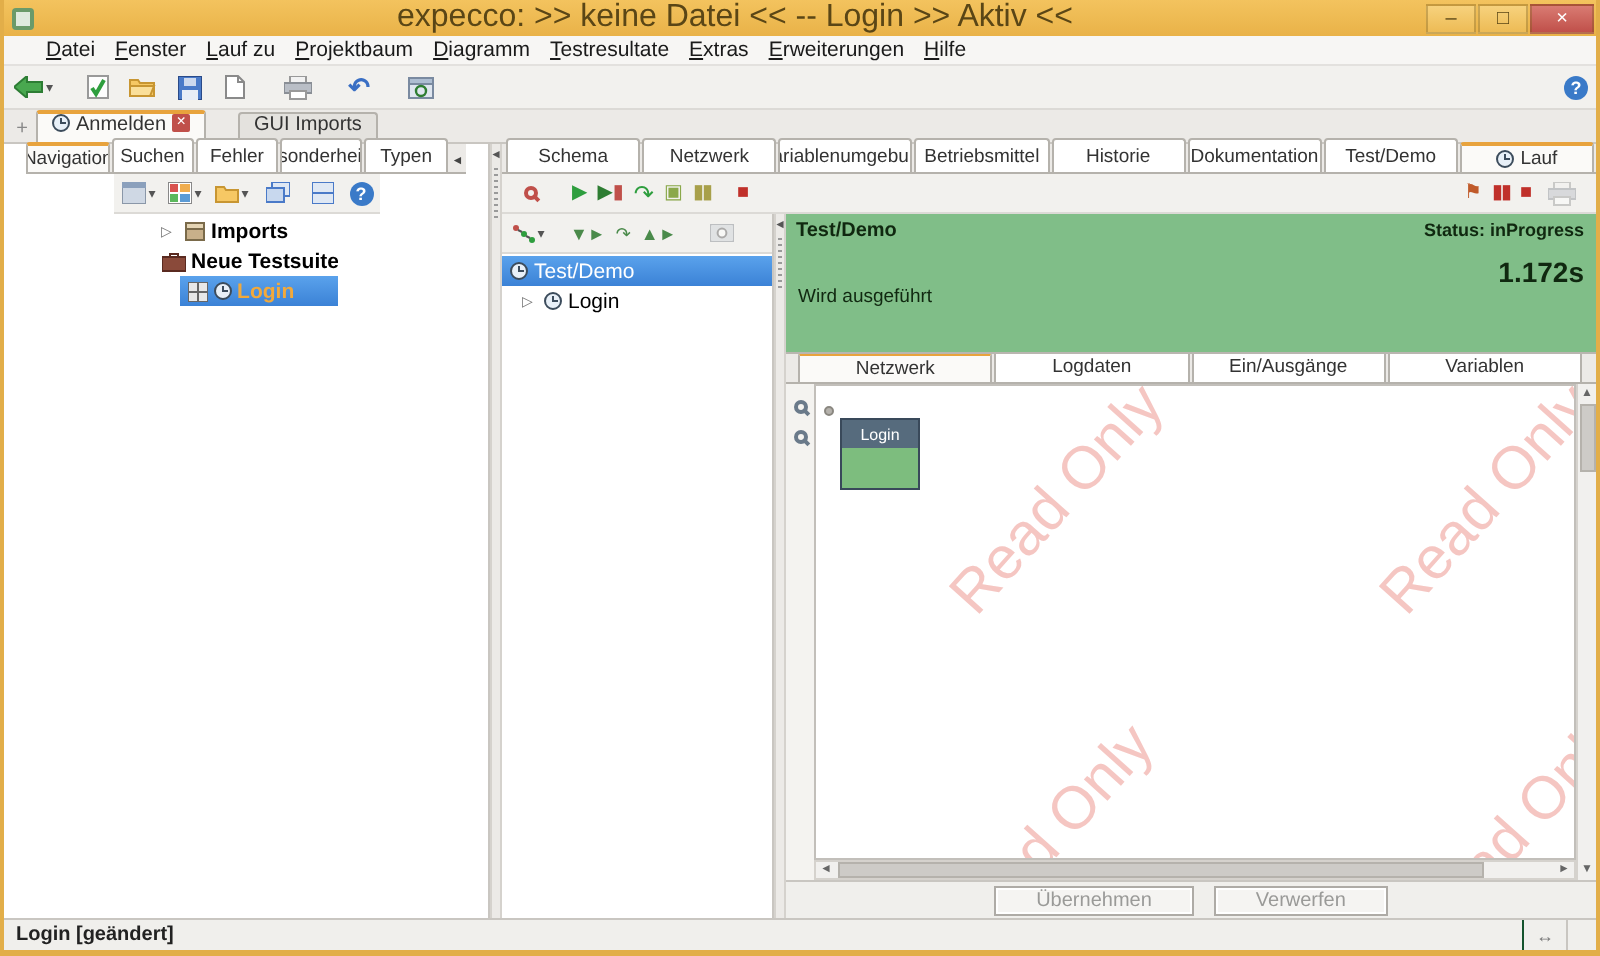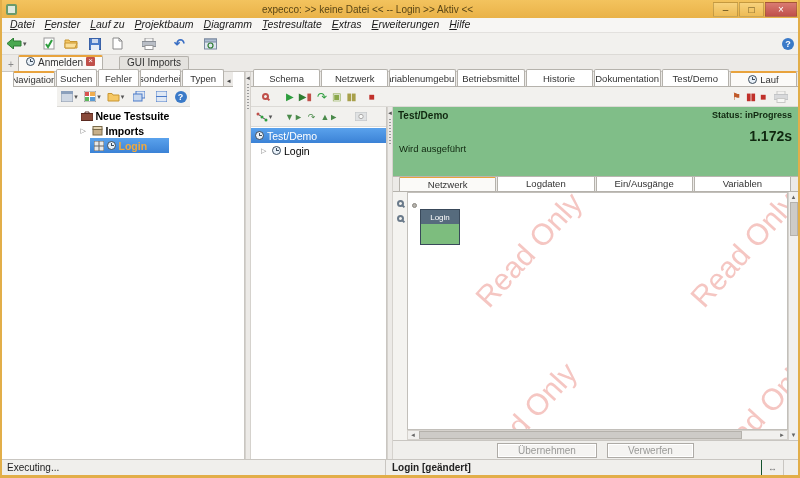--- a/index.html
+++ b/index.html
@@ -4,26 +4,26 @@
 <style>
   * { margin:0; padding:0; box-sizing:border-box; }
   body { font-family:"Liberation Sans", sans-serif; background:#888; }
   .window { width:800px; height:478px; display:flex; flex-direction:column;
             border-left:2px solid #e2ae49; border-right:2px solid #e2ae49; border-bottom:3px solid #e2ae49;
             background:#f0efec; position:relative; overflow:hidden; }
 
   
   .titlebar { height:18px; background:linear-gradient(#f3c35e,#e9b248); display:flex; align-items:center; padding-left:4px; flex:0 0 auto; }
   .appicon { width:11px; height:11px; margin-right:6px; }
-  .title-text { flex:1; text-align:center; font-size:10px; color:#5a4616; }
+  .title-text { flex:1; text-align:center; font-size:16px; color:#5a4616; }
   .winbtn { width:25px; height:15px; display:flex; align-items:center; justify-content:center; font-size:10px; color:#5a4616; border:1px solid rgba(120,90,20,.35); background:linear-gradient(#f7d27d,#edbb55); margin-left:1px; cursor:default; }
   .winbtn.close { width:32px; background:linear-gradient(#d97b72,#c0504a); color:#fff; margin-right:1px; }
 
   
-  .menubar { height:15px; background:#f7f6f4; display:flex; padding-left:3px; border-bottom:1px solid #e3e1de; flex:0 0 auto;font-style:italic; }
+  .menubar { height:15px; background:#f7f6f4; display:flex; align-items:center; padding-left:16px; border-bottom:1px solid #e3e1de; flex:0 0 auto; }
   .menu-item { font-size:10.5px; color:#1a1a1a; padding:0 5px; display:inline-block; }
   .menu-item::first-letter { text-decoration:underline; }
 
   
   .toolbar { height:22px; background:#f2f1ee; display:flex; align-items:center; padding:0 4px; border-bottom:1px solid #dcdad6; flex:0 0 auto; }
   .tbtn { height:18px; min-width:20px; display:flex; align-items:center; justify-content:center; margin-right:3px; border:1px solid transparent; border-radius:2px; }
   .tsep { width:8px; }
   .caret { font-size:7px; color:#555; margin-left:1px; }
   .toolbar-spacer { flex:1; }
   .help-circle { width:12px; height:12px; border-radius:50%; background:#3a7ac8; color:#fff; font-size:9px; font-weight:bold; display:flex; align-items:center; justify-content:center; }
@@ -255,33 +255,33 @@
         <span class="tbtn">
           <svg width="11" height="11" viewBox="0 0 11 11">
               <rect width="11" height="11" fill="#dfe8f4" stroke="#4a7ac8"></rect>
               <line x1="0" y1="5.5" x2="11" y2="5.5" stroke="#4a7ac8"></line>
             </svg>
         </span>
         <span class="help-circle">?</span>
       </div>
       <div class="tree">
         <div class="tree-row">
-          <svg width="12" height="10" viewBox="0 0 12 10">
-              <rect x="0" y="2.5" width="12" height="7" fill="#8a4a3a" stroke="#5a2a20"></rect>
-              <path d="M4,2.5 v-1.5 h4 v1.5" fill="none" stroke="#5a2a20"></path>
-            </svg>
-          <span class="bold">Neue Testsuite</span>
-        </div>
-        <div class="tree-row">
           <span class="expander">▷</span>
           <svg width="11" height="10" viewBox="0 0 11 10">
               <rect x="1" y="3" width="9" height="6" fill="#c8b08a" stroke="#7a6a4a"></rect>
               <rect x="1" y="0.5" width="9" height="3" fill="#e4d4b4" stroke="#7a6a4a"></rect>
             </svg>
           <span class="bold">Imports</span>
+        </div>
+        <div class="tree-row">
+          <svg width="12" height="10" viewBox="0 0 12 10">
+              <rect x="0" y="2.5" width="12" height="7" fill="#8a4a3a" stroke="#5a2a20"></rect>
+              <path d="M4,2.5 v-1.5 h4 v1.5" fill="none" stroke="#5a2a20"></path>
+            </svg>
+          <span class="bold">Neue Testsuite</span>
         </div>
         <div class="tree-row selected" style="margin-left:13px;">
           <svg width="10" height="10" viewBox="0 0 10 10">
               <rect width="10" height="10" fill="#e8e8e8" stroke="#666"></rect>
               <line x1="5" y1="0" x2="5" y2="10" stroke="#666"></line>
               <line x1="0" y1="5" x2="10" y2="5" stroke="#666"></line>
             </svg>
           <span class="clockico"></span>
           <span class="login-label">Login</span>
         </div>
@@ -428,19 +428,18 @@
           <div class="buttons-row">
             <button class="btn">Übernehmen</button>
             <button class="btn">Verwerfen</button>
           </div>
         </div>
       </div>
     </div>
   </div>
 
   <div class="statusbar">
-    <div class="sb-left">Executing...</div>
     <div class="sb-right">Login [geändert]</div>
     <div class="sb-grip">↔</div>
     <div class="sb-corner"></div>
   </div>
 
 </div>
 
 </body></html>

